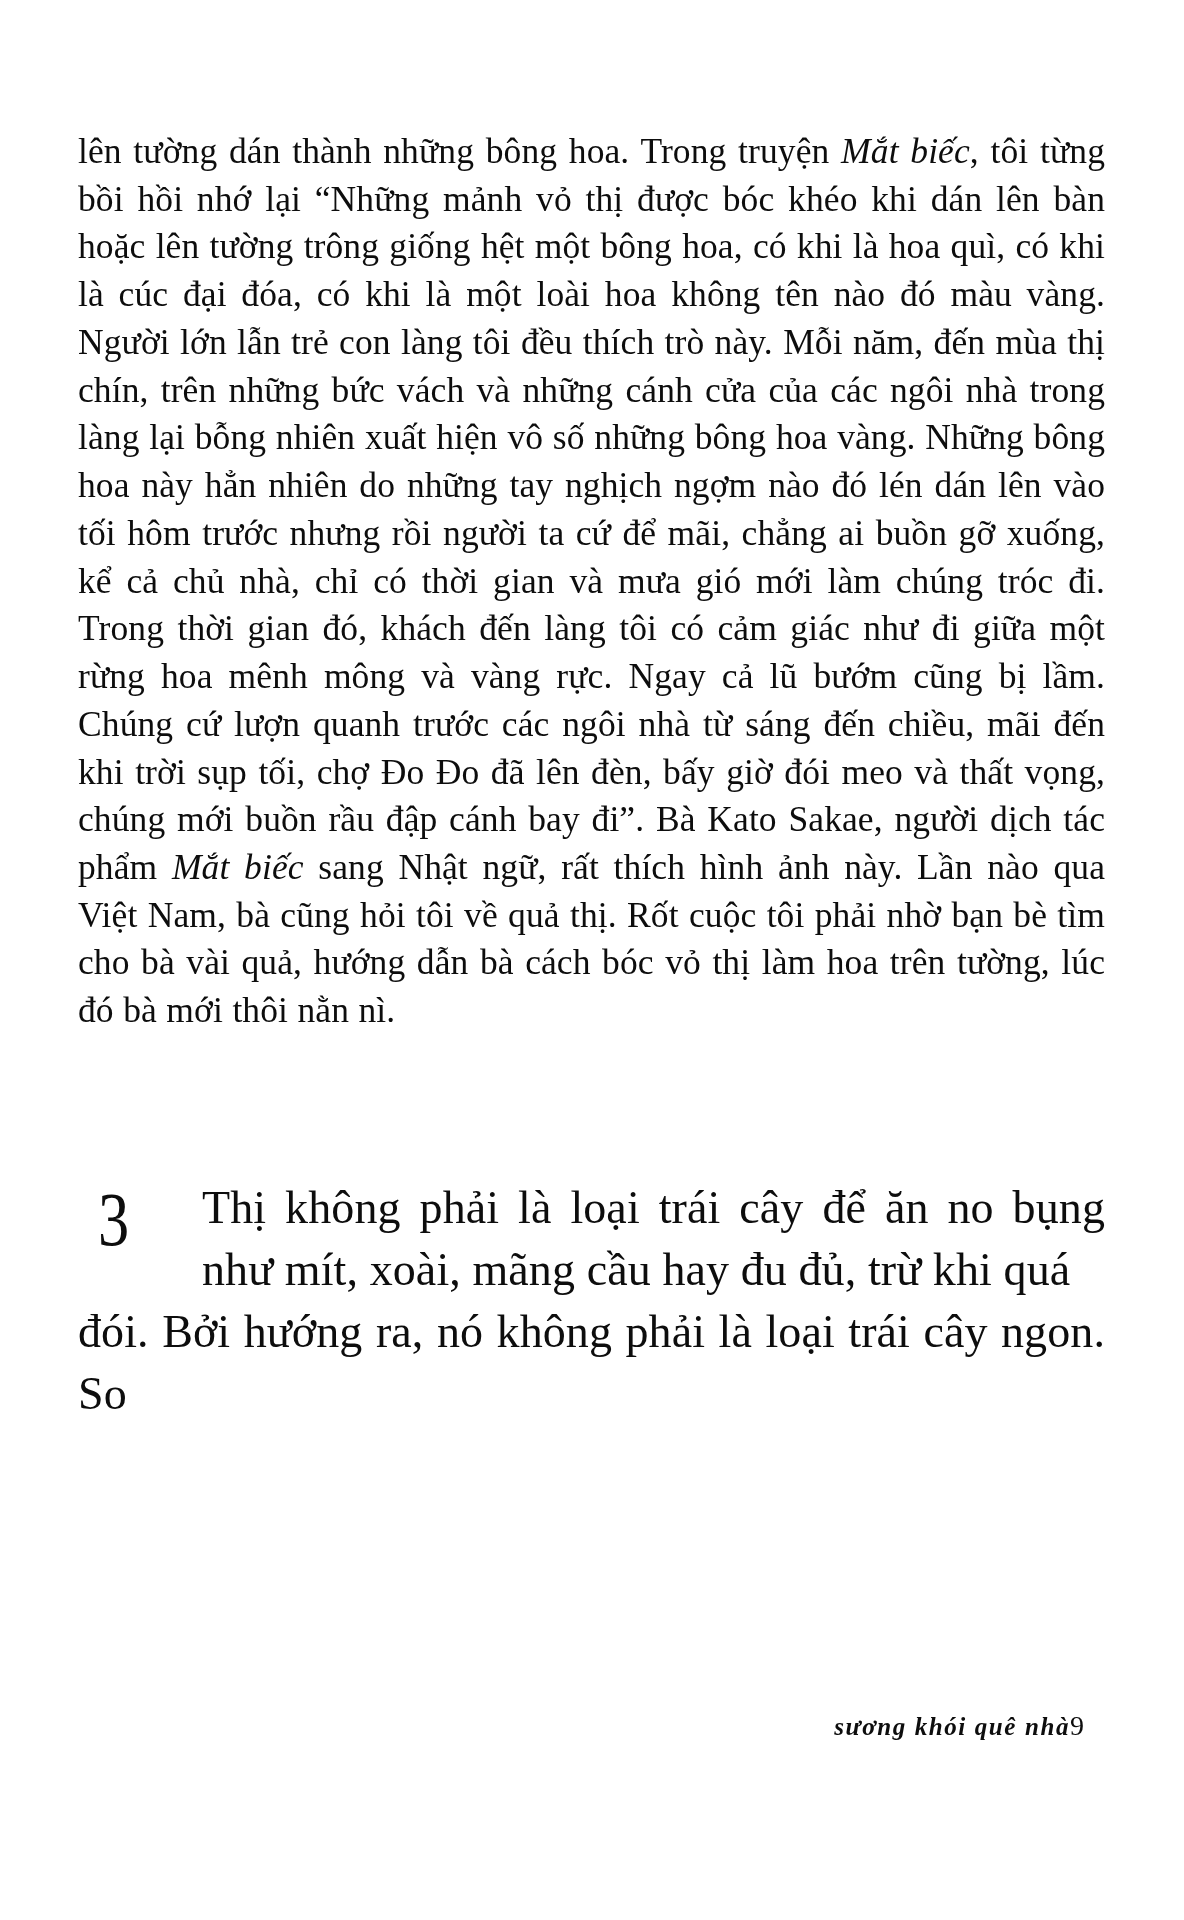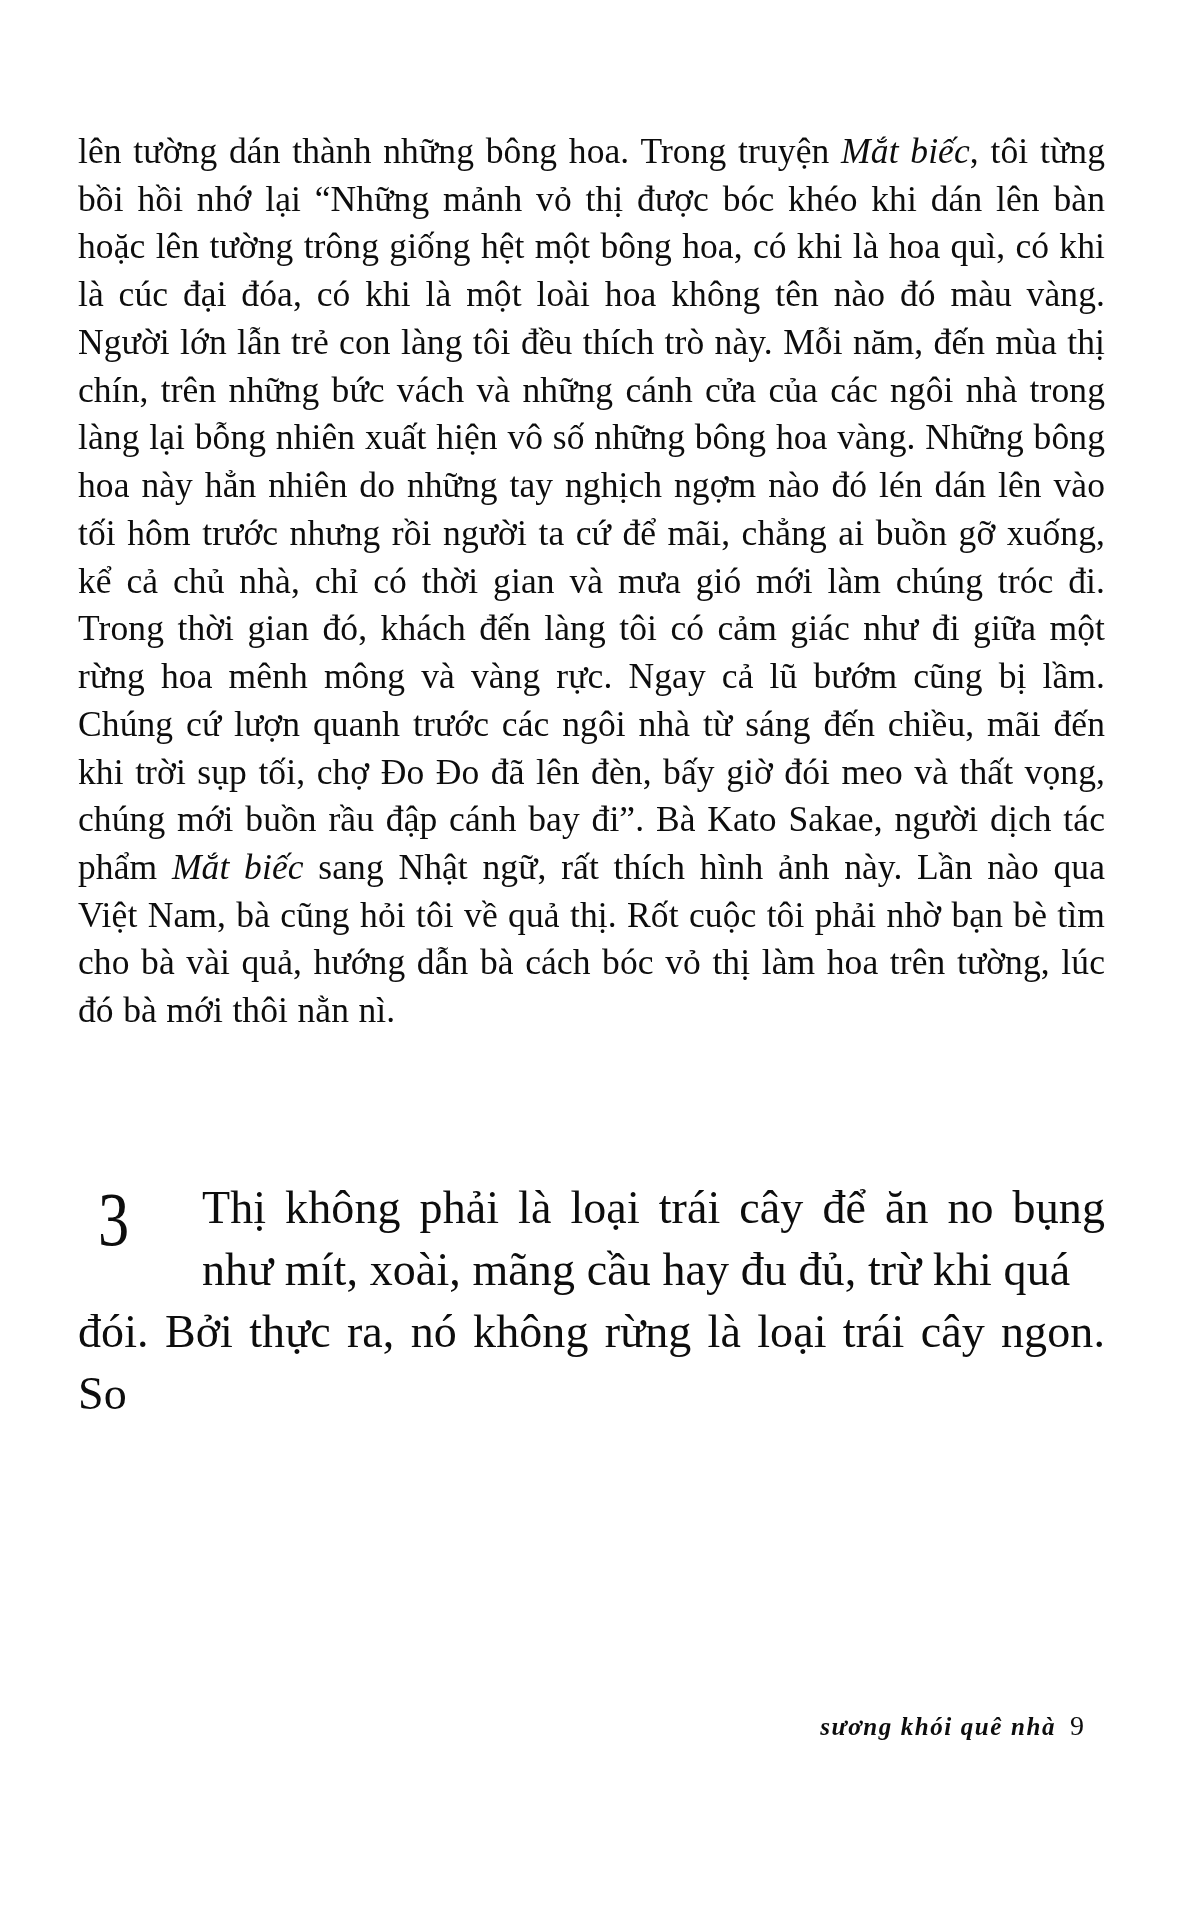--- a/index.html
+++ b/index.html
@@ -73,21 +73,20 @@
     padding-left: 0;
   }
   .footer {
     position: absolute;
     left: 78px;
     right: 100px;
     bottom: 62px;
     display: flex;
     justify-content: flex-end;
     align-items: baseline;
-    gap: 14px;
   }
   .footer-title {
     font-family: "Liberation Serif", serif;
     font-style: italic;
     font-weight: 700;
     font-size: 25px;
     letter-spacing: 1.6px;
   }
   .footer-page {
     font-family: "Liberation Serif", serif;
@@ -100,21 +99,21 @@
 <div class="page">
 
   <p class="body-text para-first">
     <span>lên tường dán thành những bông hoa. Trong truyện </span><span class="ital">Mắt biếc</span><span>, tôi từng bồi hồi nhớ lại “Những mảnh vỏ thị được bóc khéo khi dán lên bàn hoặc lên tường trông giống hệt một bông hoa, có khi là hoa quì, có khi là cúc đại đóa, có khi là một loài hoa không tên nào đó màu vàng. Người lớn lẫn trẻ con làng tôi đều thích trò này. Mỗi năm, đến mùa thị chín, trên những bức vách và những cánh cửa của các ngôi nhà trong làng lại bỗng nhiên xuất hiện vô số những bông hoa vàng. Những bông hoa này hẳn nhiên do những tay nghịch ngợm nào đó lén dán lên vào tối hôm trước nhưng rồi người ta cứ để mãi, chẳng ai buồn gỡ xuống, kể cả chủ nhà, chỉ có thời gian và mưa gió mới làm chúng tróc đi. Trong thời gian đó, khách đến làng tôi có cảm giác như đi giữa một rừng hoa mênh mông và vàng rực. Ngay cả lũ bướm cũng bị lầm. Chúng cứ lượn quanh trước các ngôi nhà từ sáng đến chiều, mãi đến khi trời sụp tối, chợ Đo Đo đã lên đèn, bấy giờ đói meo và thất vọng, chúng mới buồn rầu đập cánh bay đi”. Bà Kato Sakae, người dịch tác phẩm </span><span class="ital">Mắt biếc</span><span> sang Nhật ngữ, rất thích hình ảnh này. Lần nào qua Việt Nam, bà cũng hỏi tôi về quả thị. Rốt cuộc tôi phải nhờ bạn bè tìm cho bà vài quả, hướng dẫn bà cách bóc vỏ thị làm hoa trên tường, lúc đó bà mới thôi nằn nì.</span>
   </p>
 
   <div class="chapter-block">
     <div class="chapter-number">3</div>
     <p class="chapter-para">
       <span class="first-lines">Thị không phải là loại trái cây để ăn no bụng như mít, xoài, mãng cầu hay đu đủ, trừ khi quá</span>
-      <span class="rest-lines">đói. Bởi thực ra, nó không rừng là loại trái cây ngon. So</span>
+      <span class="rest-lines">đói. Bởi hướng ra, nó không phải là loại trái cây ngon. So</span>
     </p>
   </div>
 
   <div class="footer">
     <span class="footer-title">sương khói quê nhà</span>
     <span class="footer-page">9</span>
   </div>
 
 </div>
 

